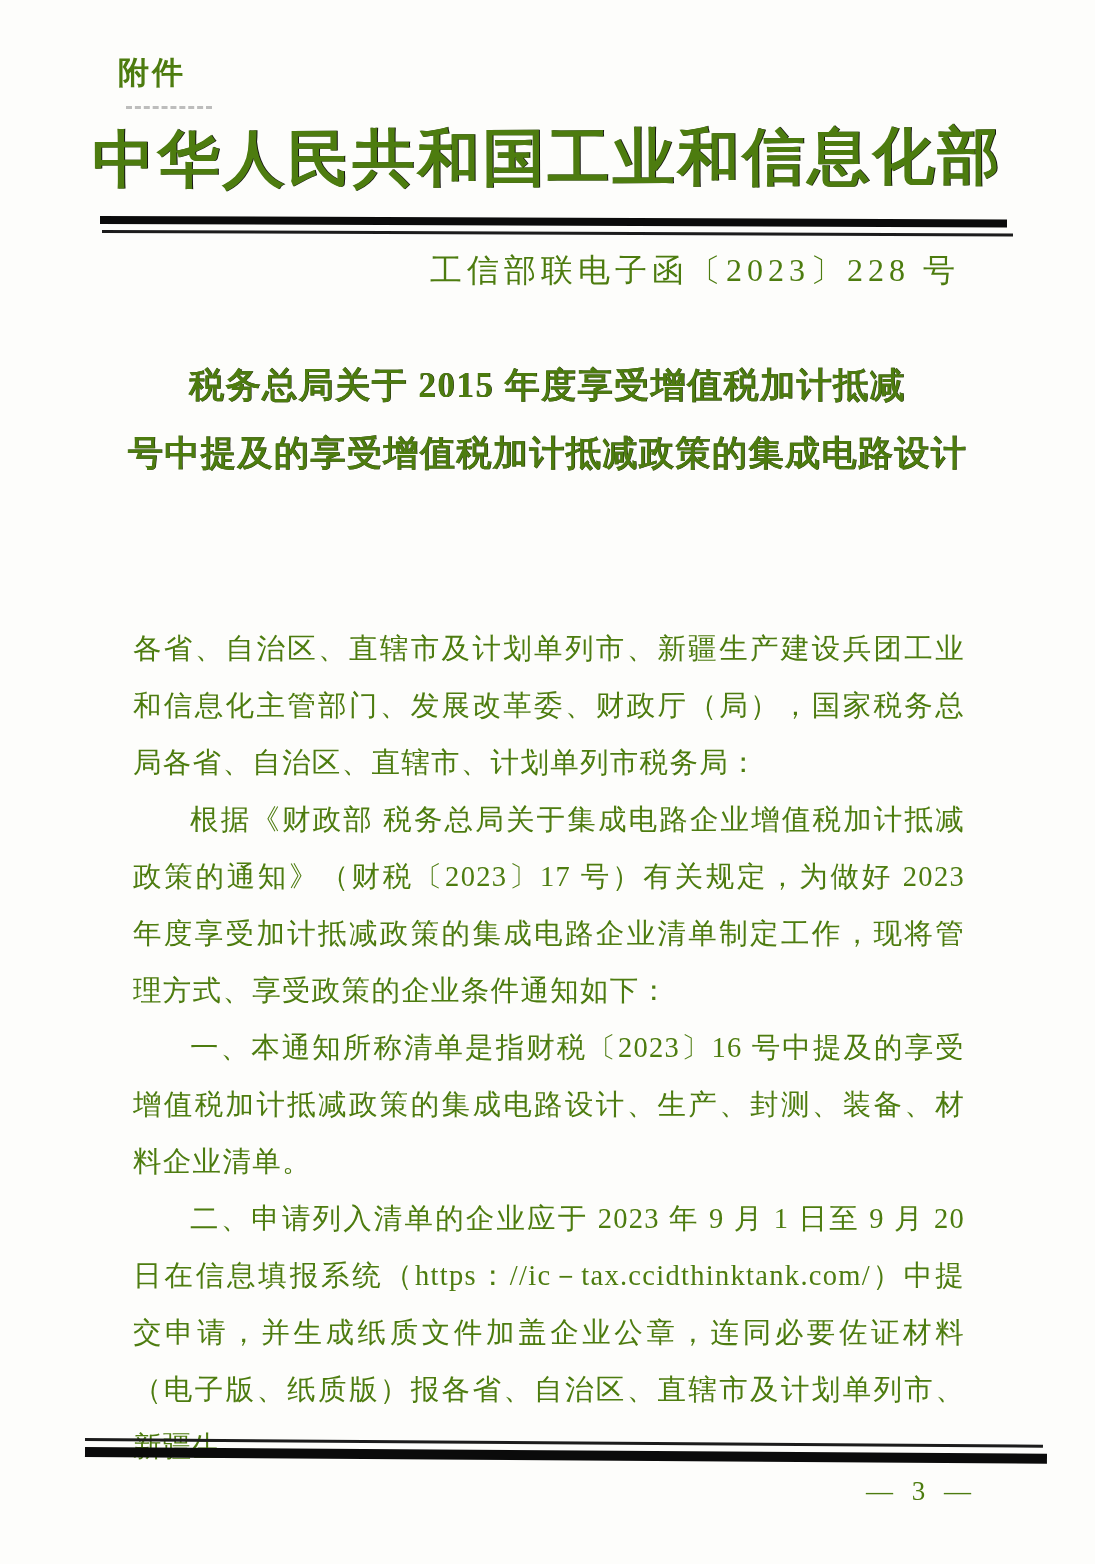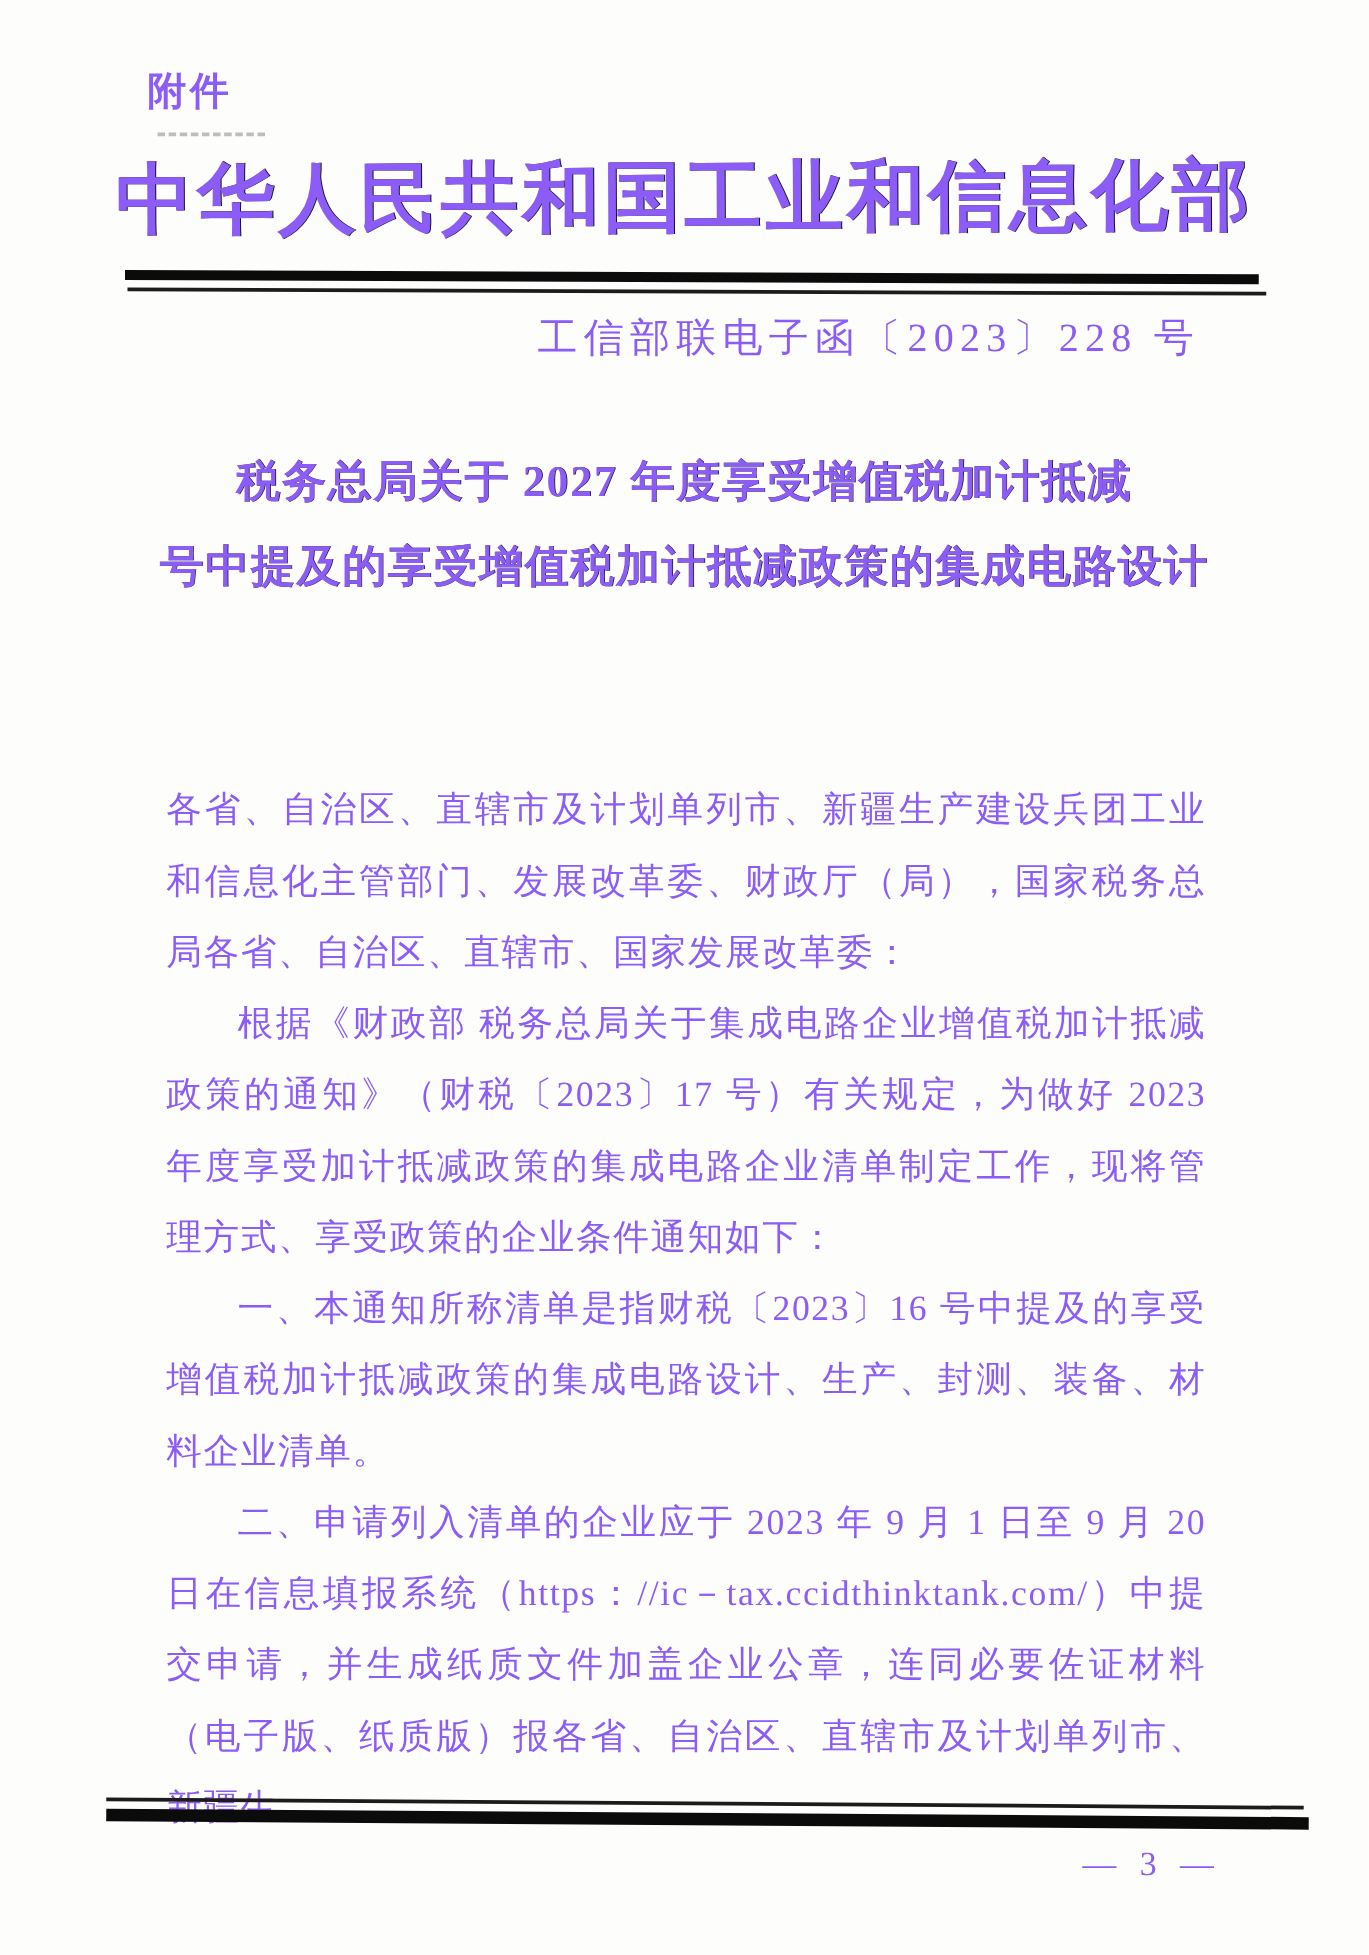--- a/index.html
+++ b/index.html
@@ -7,21 +7,21 @@
     padding: 0;
     background: #ffffff;
   }
   .page {
     position: relative;
     width: 1095px;
     height: 1564px;
     margin: 0 auto;
     background: #fdfdfb;
     overflow: hidden;
-    color: #8b5cf6;
+    color: #4d7c0f;
     font-family: "Liberation Serif", "DejaVu Serif", serif;
   }
   
   .attachment {
     position: absolute;
     left: 118px;
     top: 52px;
     font-size: 31px;
     font-weight: bold;
     letter-spacing: 3px;
@@ -151,26 +151,26 @@
   <div class="attachment-smudge"></div>
 
   <h1 class="masthead">中华人民共和国工业和信息化部</h1>
 
   <div class="rule-thick"></div>
   <div class="rule-thin"></div>
 
   <div class="doc-number">工信部联电子函〔2023〕228 号</div>
 
   <div class="doc-title">
-    <div class="doc-title-line">税务总局关于 2027 年度享受增值税加计抵减</div>
+    <div class="doc-title-line">税务总局关于 2015 年度享受增值税加计抵减</div>
     <div class="doc-title-line">号中提及的享受增值税加计抵减政策的集成电路设计</div>
   </div>
 
   <div class="body-text">
-    <p>各省、自治区、直辖市及计划单列市、新疆生产建设兵团工业和信息化主管部门、发展改革委、财政厅（局），国家税务总局各省、自治区、直辖市、国家发展改革委：</p>
+    <p>各省、自治区、直辖市及计划单列市、新疆生产建设兵团工业和信息化主管部门、发展改革委、财政厅（局），国家税务总局各省、自治区、直辖市、计划单列市税务局：</p>
     <p class="indent">根据《财政部 税务总局关于集成电路企业增值税加计抵减政策的通知》（财税〔2023〕17 号）有关规定，为做好 2023 年度享受加计抵减政策的集成电路企业清单制定工作，现将管理方式、享受政策的企业条件通知如下：</p>
     <p class="indent">一、本通知所称清单是指财税〔2023〕16 号中提及的享受增值税加计抵减政策的集成电路设计、生产、封测、装备、材料企业清单。</p>
     <p class="indent">二、申请列入清单的企业应于 2023 年 9 月 1 日至 9 月 20 日在信息填报系统（https：//ic－tax.ccidthinktank.com/）中提交申请，并生成纸质文件加盖企业公章，连同必要佐证材料（电子版、纸质版）报各省、自治区、直辖市及计划单列市、新疆生</p>
   </div>
 
   <div class="footer-rule-thin"></div>
   <div class="footer-rule-thick"></div>
 
   <div class="page-number">— 3 —</div>
 

